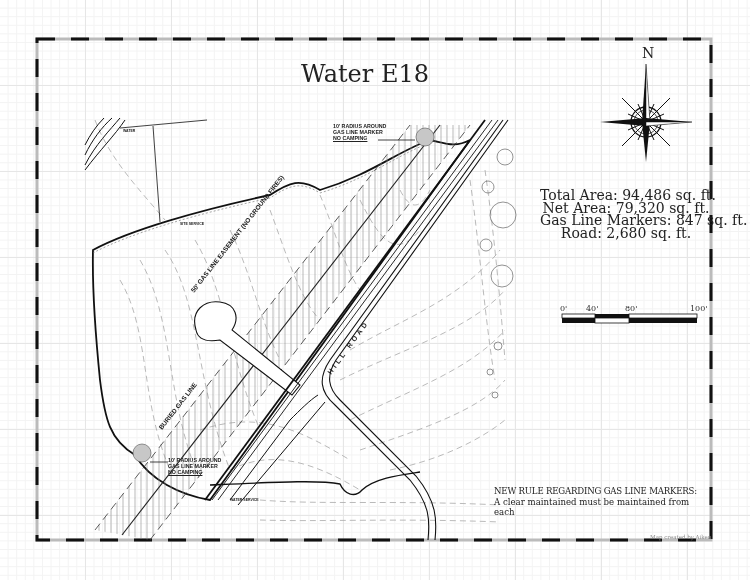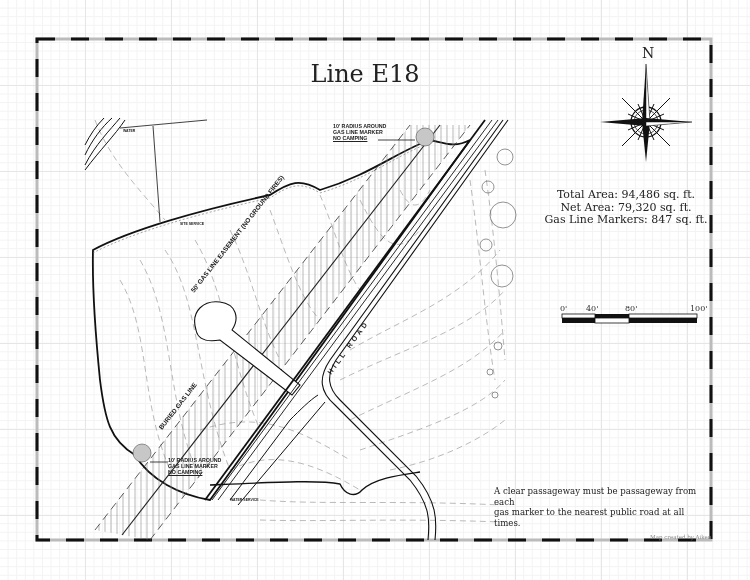--- a/index.html
+++ b/index.html
@@ -15,21 +15,21 @@
     background-position: -1px -1px, -1px -1px, -1px -1px, -1px -1px;
     font-family: "DejaVu Serif", serif;
   }
   .map-svg { position:absolute; left:0; top:0; }
   .title {
     position:absolute; left:300px; top:60px; width:130px; text-align:center;
     font-family:"DejaVu Serif", serif; font-size:24px; color:#222;
   }
   .stats {
     position:absolute; left:540px; top:189px; width:172px; text-align:center;
-    font-family:"DejaVu Serif", serif; font-size:11px; line-height:12.5px; color:#222;
+    font-family:"DejaVu Serif", serif; font-size:14px; line-height:12.5px; color:#222;
   }
   .stats div { white-space:nowrap; }
   .scale-labels span {
     position:absolute; font-family:"DejaVu Serif", serif; font-size:8px; color:#333;
   }
   .rule {
     position:absolute; left:494px; top:486px; width:216px;
     font-family:"DejaVu Serif", serif; font-size:8.6px; line-height:10.5px; color:#222;
   }
   .rule .head { letter-spacing:-0.2px; }
@@ -161,28 +161,29 @@
       <rect x="562" y="314" width="33" height="4" fill="#fff" stroke="#111" stroke-width="0.8"></rect>
       <rect x="595" y="314" width="34" height="4" fill="#111"></rect>
       <rect x="629" y="314" width="68" height="4" fill="#fff" stroke="#111" stroke-width="0.8"></rect>
       <rect x="562" y="318" width="33" height="5" fill="#111"></rect>
       <rect x="595" y="318" width="34" height="5" fill="#fff" stroke="#111" stroke-width="0.8"></rect>
       <rect x="629" y="318" width="68" height="5" fill="#111"></rect>
     </g>
   </g>
 </svg>
 
-<div class="title">Line E18</div>
+<div class="title">Water E18</div>
 
 <div class="lbl" style="left:642px;top:50px;font-size:14px;font-family:'DejaVu Serif',serif;font-weight:normal;">N</div>
 
 <div class="stats">
   <div>Total Area: 94,486 sq. ft.</div>
   <div>Net Area: 79,320 sq. ft.</div>
   <div>Gas Line Markers: 847 sq. ft.</div>
+  <div>Road: 2,680 sq. ft.</div>
 </div>
 
 <div class="scale-labels">
   <span style="left:560px;top:304px;">0'</span>
   <span style="left:586px;top:304px;">40'</span>
   <span style="left:625px;top:304px;">80'</span>
   <span style="left:690px;top:304px;">100'</span>
 </div>
 
 <div class="lbl" style="left:333px;top:123px;">
@@ -201,17 +202,17 @@
 
 <div class="lbl" style="left:158px;top:427px;font-size:6.5px;white-space:nowrap;transform:rotate(-52deg);transform-origin:left top;">BURIED GAS LINE</div>
 
 <div class="lbl" style="left:327px;top:372px;font-size:7px;letter-spacing:3px;white-space:nowrap;transform:rotate(-54deg);transform-origin:left top;">HILL ROAD</div>
 
 <div class="lbl" style="left:123px;top:128px;font-size:3.5px;">WATER</div>
 <div class="lbl" style="left:180px;top:221px;font-size:3.5px;">SITE SERVICE</div>
 <div class="lbl" style="left:230px;top:497px;font-size:3.5px;">WATER SERVICE</div>
 
 <div class="rule">
-  <div>A clear passageway must be passageway from each</div>
-  <div>gas marker to the nearest public road at all times.</div>
+  <div class="head">NEW RULE REGARDING GAS LINE MARKERS:</div>
+  <div>A clear maintained must be maintained from each</div>
 </div>
 
 <div class="credit">Map created by Aiken</div>
 
 </body></html>

